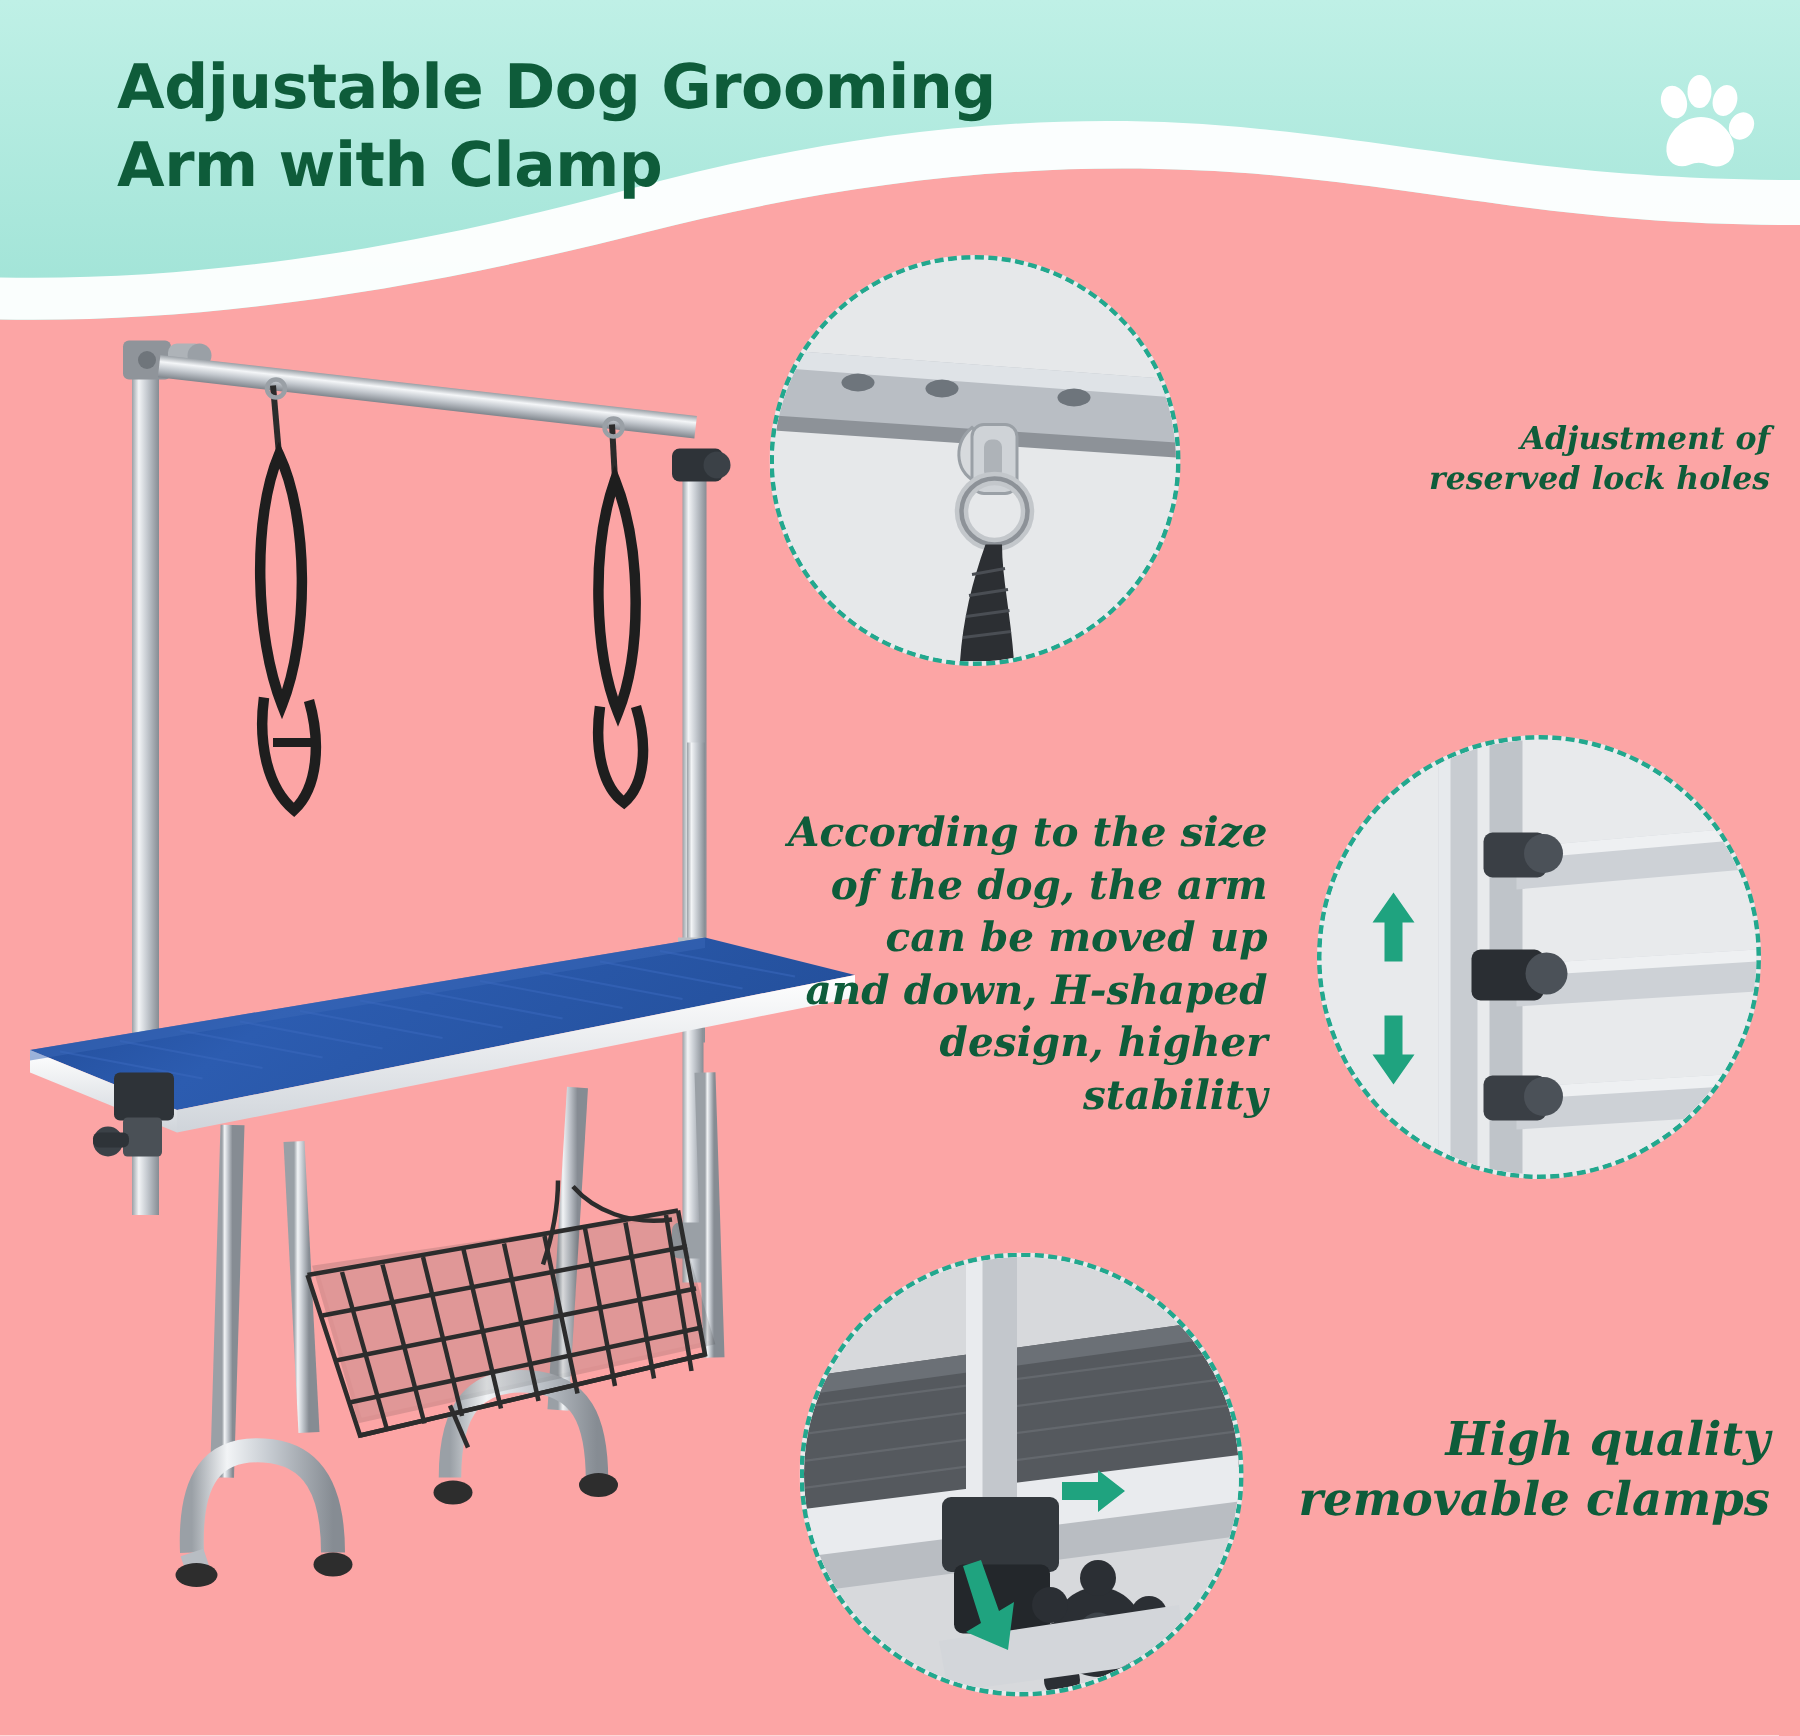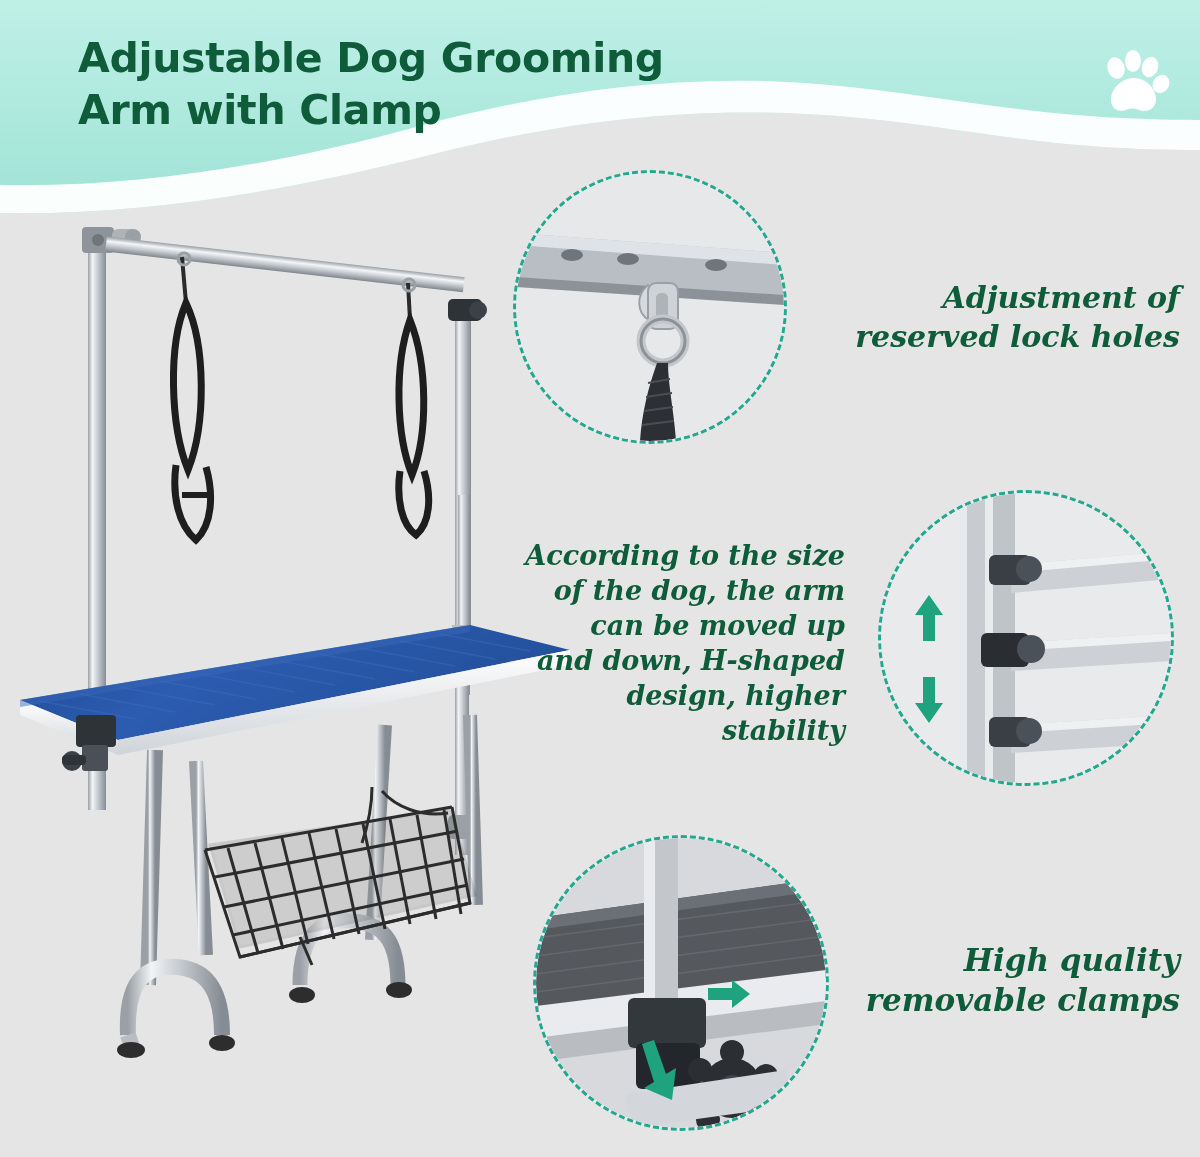--- a/index.html
+++ b/index.html
@@ -8,21 +8,21 @@
     background: #ffffff;
   }
   body {
     font-family: "DejaVu Sans", sans-serif;
   }
   .page {
     position: relative;
     width: 1200px;
     height: 1157px;
     overflow: hidden;
-    background: #e5e5e5;
+    background: #fca5a5;
   }
 
   
   .header-band {
     position: absolute;
     left: 0; top: 0;
     width: 1200px;
     height: 250px;
     overflow: hidden;
     pointer-events: none;
@@ -59,21 +59,21 @@
     font-weight: bold;
     color: #0e5c3a;
     line-height: 1.3;
     white-space: pre-line;
   }
   .callout-lock {
     left: 600px;
     top: 278px;
     width: 580px;
     text-align: right;
-    font-size: 30px;
+    font-size: 21px;
   }
   .callout-arm {
     left: 455px;
     top: 538px;
     width: 390px;
     text-align: right;
     font-size: 27px;
   }
   .callout-clamps {
     left: 700px;

